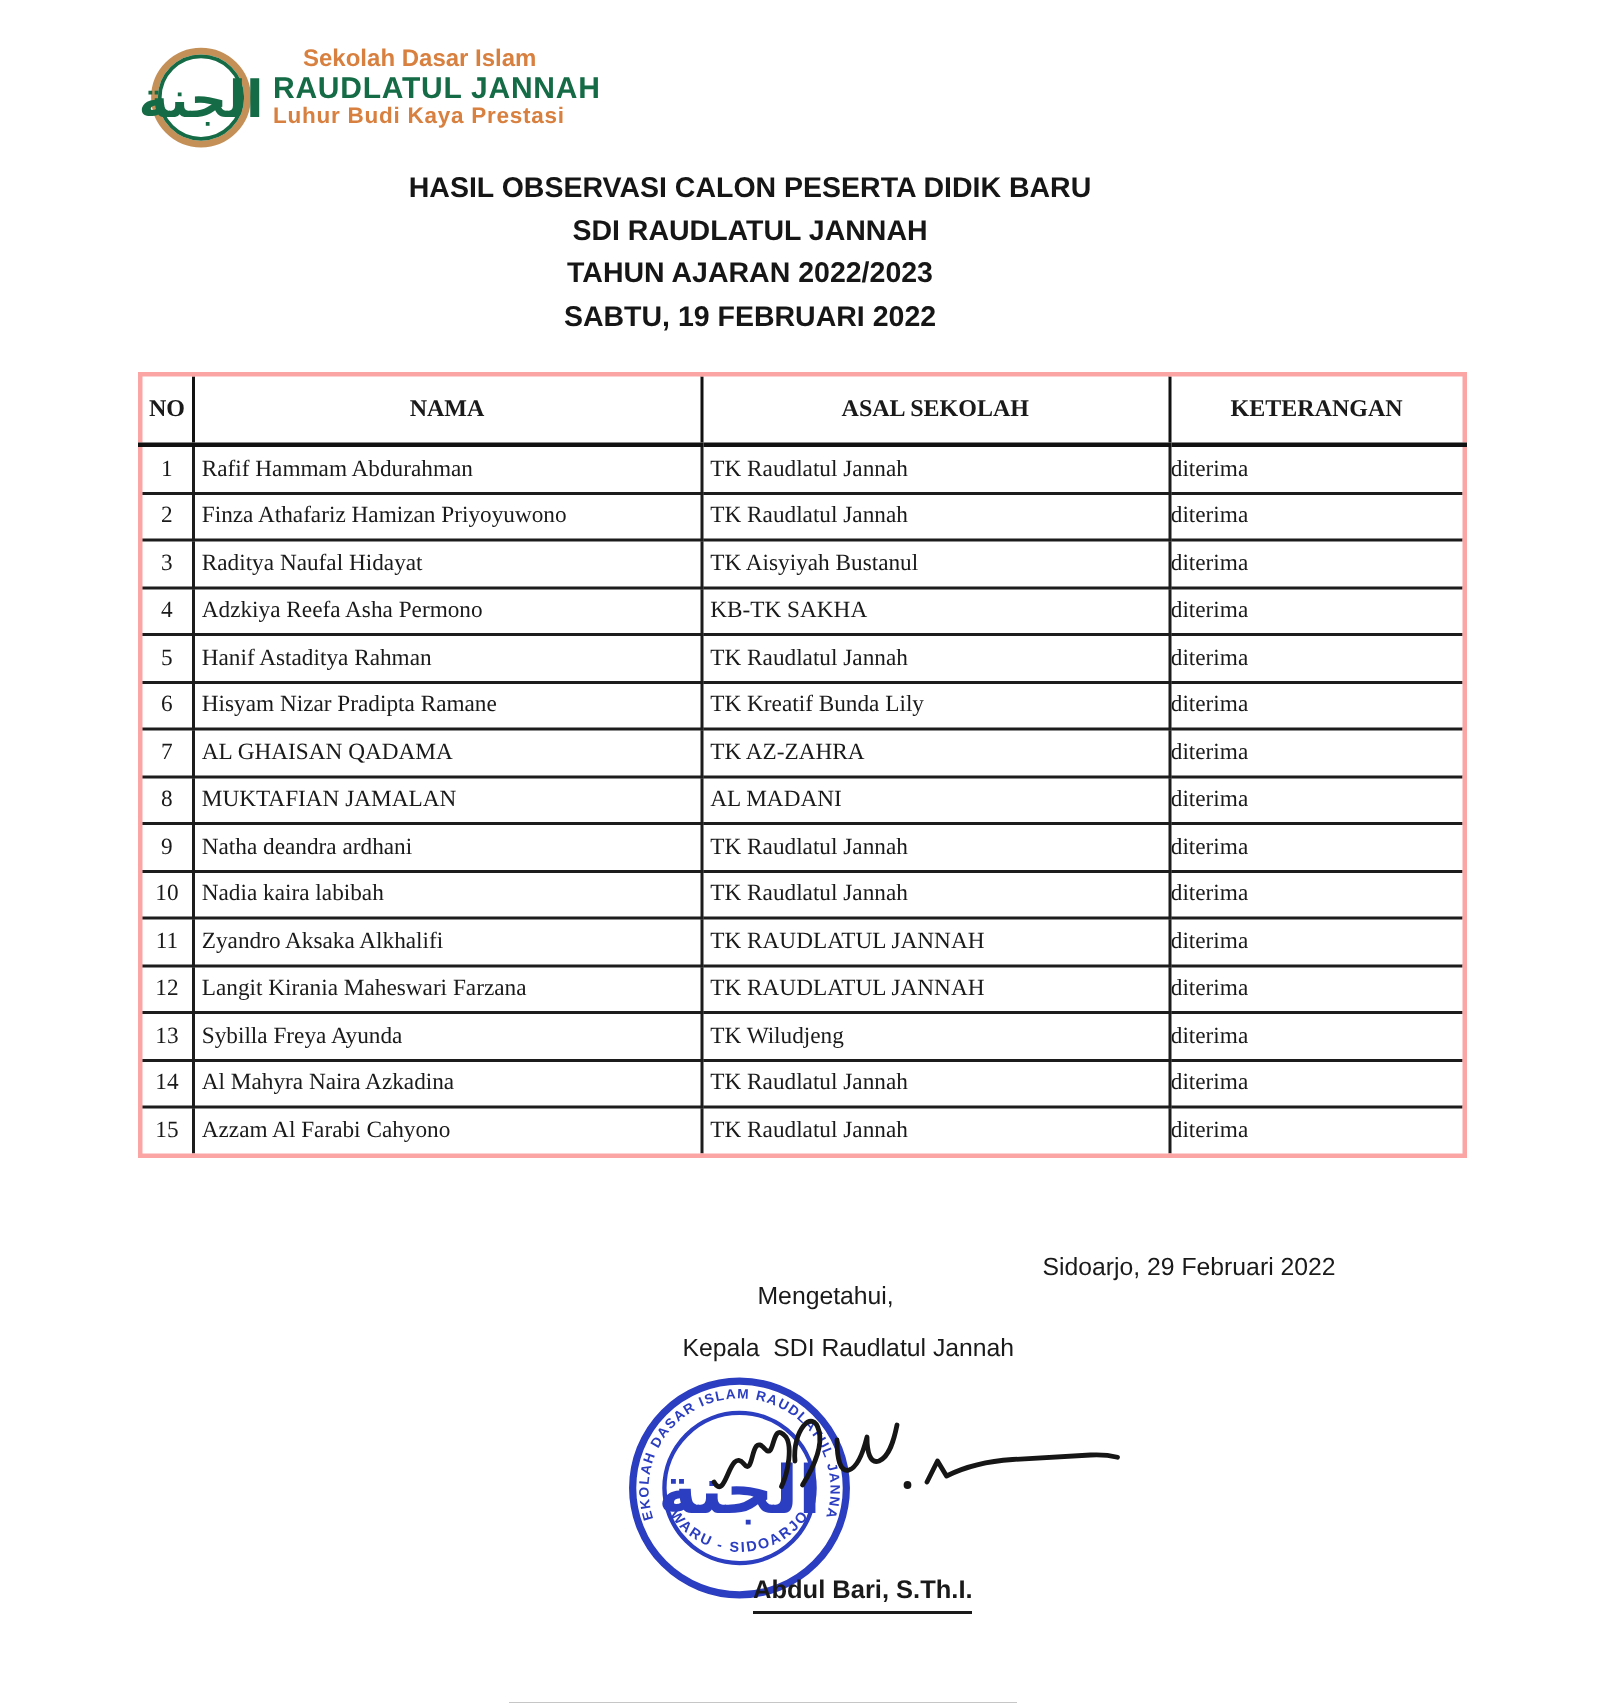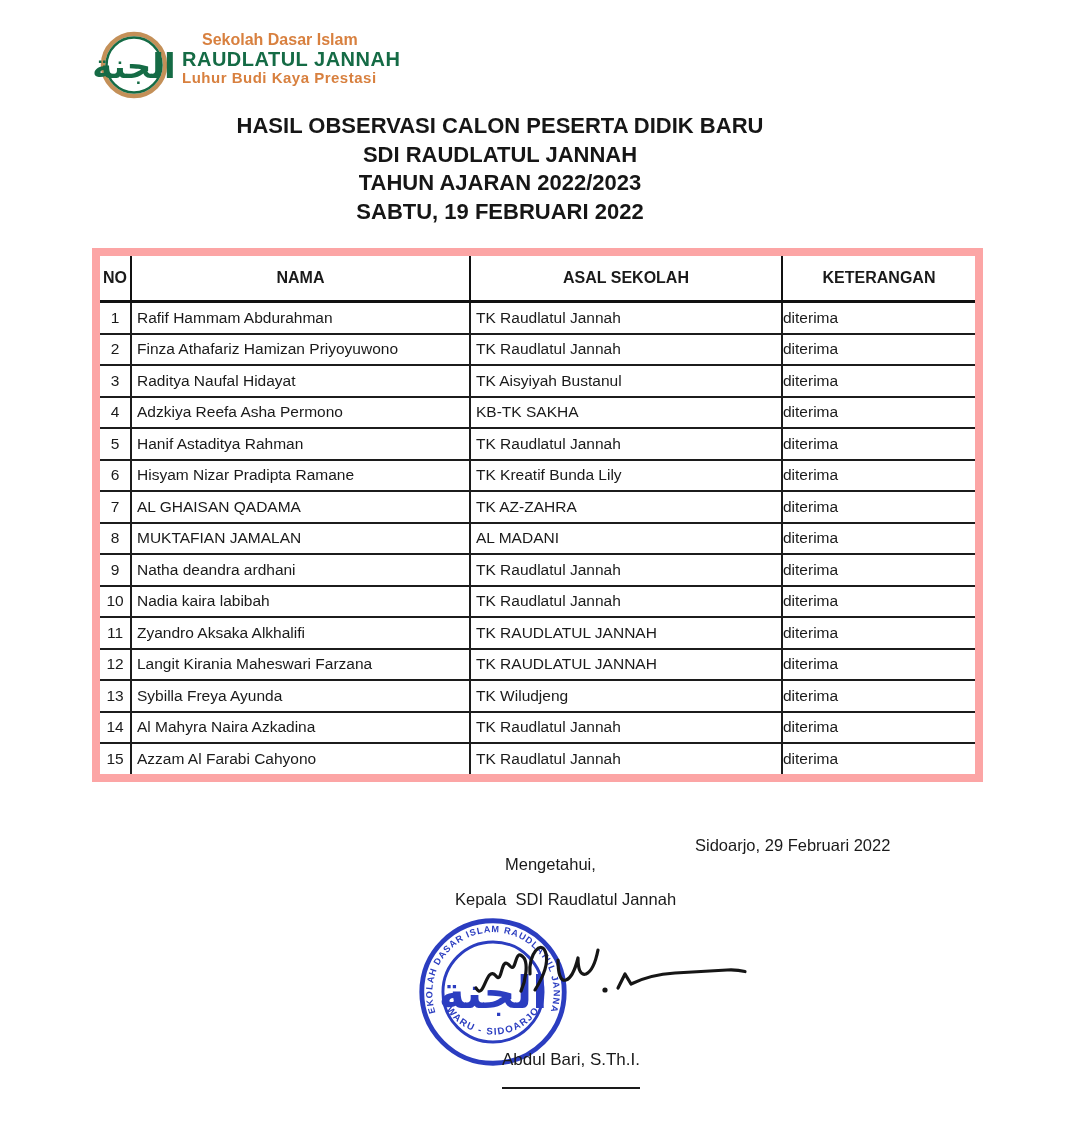--- a/index.html
+++ b/index.html
@@ -15,49 +15,50 @@
   
   .logo{position:absolute;left:94px;top:24px;display:flex;align-items:flex-start;}
   .logo-emblem{width:80px;height:80px;flex:0 0 auto;}
   .logo-text{margin-left:8px;padding-top:8px;line-height:1.05;}
   .logo-line1{color:#d8803f;font-weight:bold;font-size:16px;margin-left:20px;}
   .logo-line2{color:#156b45;font-weight:bold;font-size:20px;letter-spacing:.5px;}
   .logo-line3{color:#d8803f;font-weight:bold;font-size:15px;letter-spacing:.5px;}
   
   .title-block{
     position:absolute;left:0;top:112px;width:1000px;
-    text-align:center;font-weight:bold;font-size:22px;line-height:28.5px;color:#161616;
+    text-align:center;font-weight:bold;font-size:19px;line-height:28.5px;color:#161616;
   }
   
   .obs-table{
     position:absolute;left:92px;top:248px;width:883px;
     border-collapse:collapse;table-layout:fixed;
-    border:8px solid #fca5a5;
+    border:3px solid #fca5a5;
+    font-family:Liberation Serif, serif;
   }
   .obs-table th{
     border:2px solid #111;border-bottom:3px solid #111;
     height:44px;font-size:16px;font-weight:bold;text-align:center;
     padding:0;
   }
   .obs-table td{
     border:2px solid #1c1c1c;height:29.5px;font-size:15.5px;
     padding:0 0 0 5px;vertical-align:middle;white-space:nowrap;overflow:hidden;
   }
   .obs-table td.c-no{text-align:center;padding:0;}
   .obs-table td.c-ket{padding:0;}
   
   .f-date{position:absolute;left:695px;top:836px;font-size:16.5px;}
   .f-meng{position:absolute;left:505px;top:855px;font-size:16.5px;}
   .f-kepala{position:absolute;left:455px;top:890px;font-size:16.5px;white-space:pre;}
   .stamp{position:absolute;left:416px;top:915px;width:154px;height:154px;}
   .signature{position:absolute;left:468px;top:928px;width:285px;height:95px;}
   .f-name{
     position:absolute;left:502px;top:1050px;
-    font-size:17px;font-weight:normal;
-    border-bottom:2.5px solid #1a1a1a;padding-bottom:17px;
+    font-size:17px;font-weight:bold;
+    border-bottom:2.5px solid #1a1a1a;padding-bottom:4px;
   }
 </style>
 </head>
 <body>
 
 <div class="page">
 
   <div class="logo">
     <svg class="logo-emblem" viewBox="0 0 80 80">
       <circle cx="40" cy="41" r="31" fill="#ffffff" stroke="#c49058" stroke-width="4.5"></circle>

